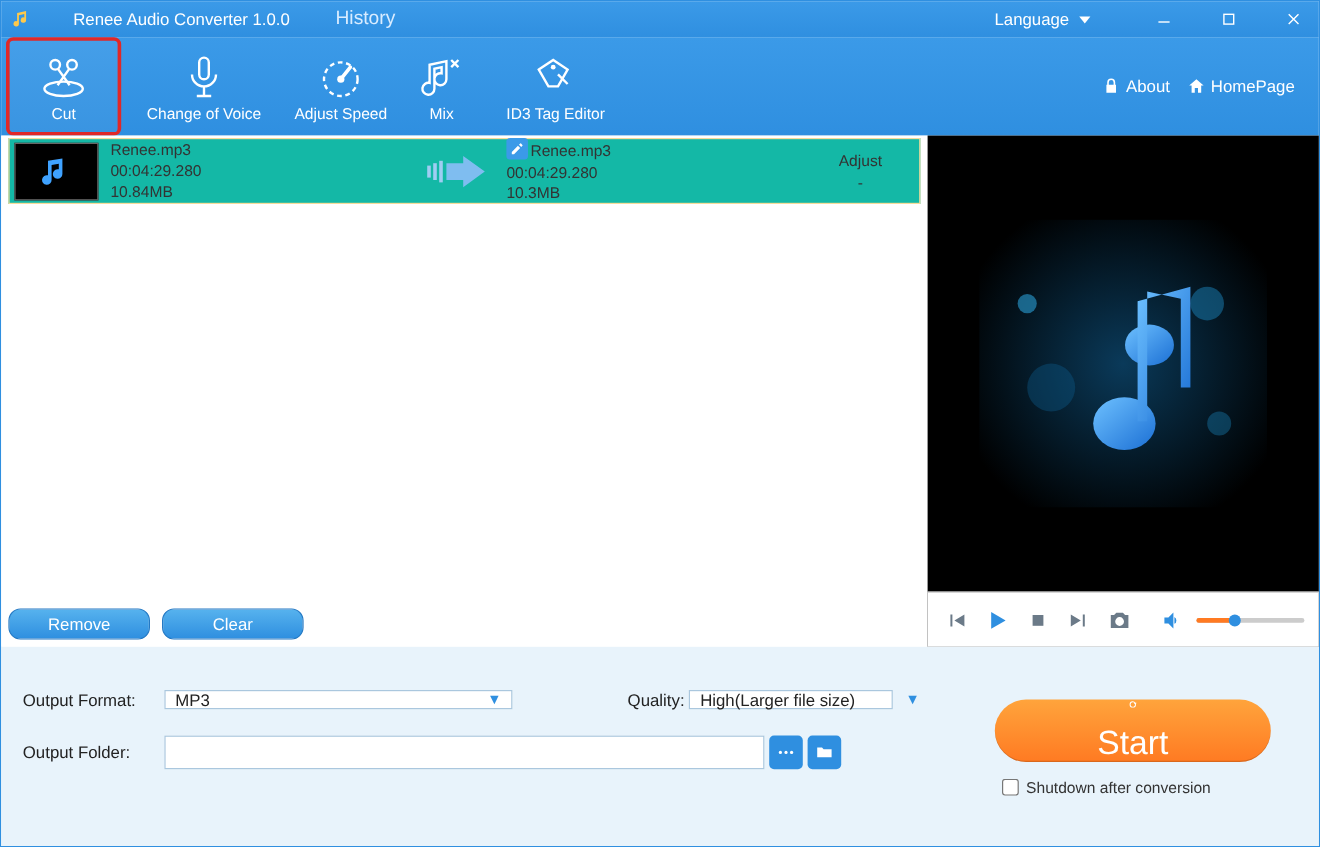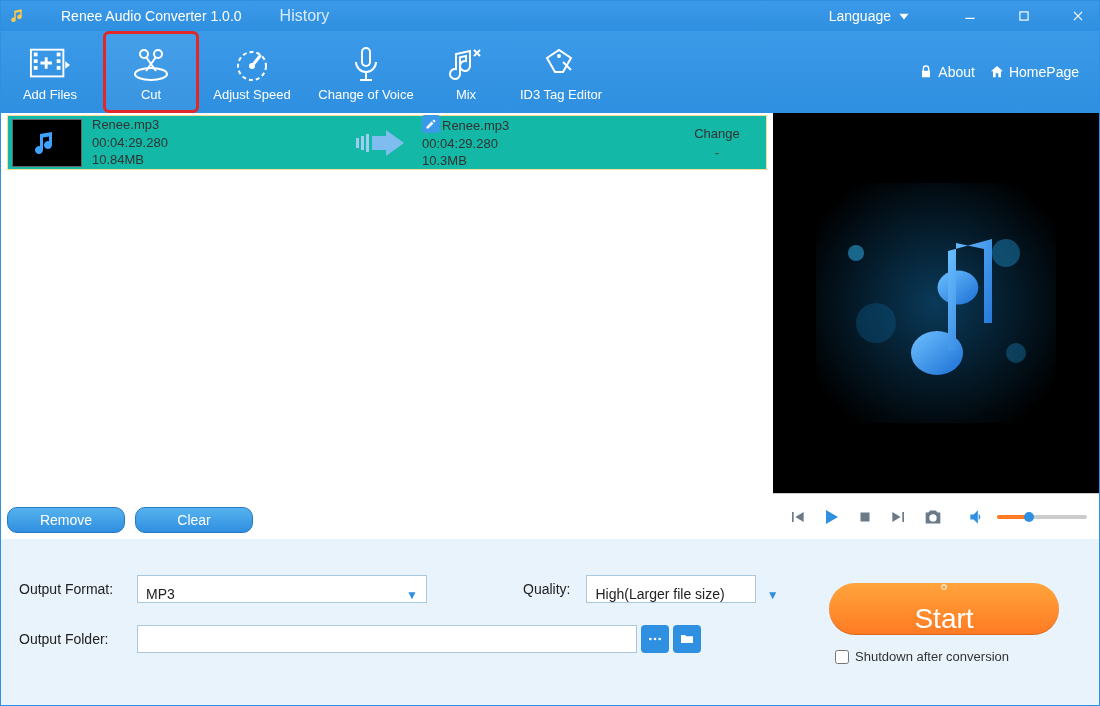--- a/index.html
+++ b/index.html
@@ -85,42 +85,42 @@
     position:absolute; top:50%; width:10px; height:10px; background:#2f8fe0; border-radius:50%; transform:translate(-50%,-50%);
   }
 
   
   .bottom {
     height: 166px; background:#e8f3fb; padding: 36px 18px 10px 18px; position:relative;
   }
   .row { display:flex; align-items:center; margin-bottom: 22px; }
   .lbl { font-size:14px; color:#222; width: 118px; }
   .select-box {
-    background:#fff; border:1px solid #aac7de; height:28px; display:flex; align-items:flex-end; padding:0 8px;
+    background:#fff; border:1px solid #aac7de; height:16px; display:flex; align-items:center; padding:0 8px;
     position:relative; cursor:pointer;
   }
   .select-box .val { flex:1; font-size:14px; color:#222; white-space:nowrap; }
   .select-box .chev { color:#2f8fe0; font-size:12px;}
   .format-sel { width: 290px; }
-  .quality-lbl { width:auto; margin-left: 96px; margin-right:16px;}
+  .quality-lbl { width:auto; margin-left: 96px; margin-right:4px;}
   .quality-sel { width: 170px; gap: 42px; }
   .folder-input { background:#fff; border:1px solid #aac7de; height:28px; flex:0 0 500px; }
   .icon-btn {
     width:28px; height:28px; background:#2f8fe0; color:#fff; display:flex; align-items:center; justify-content:center; border-radius:4px; cursor:pointer; margin-left:4px;
   }
   .start-btn {
     position:absolute; right: 40px; top: 44px;
     width: 230px; height: 52px; border-radius: 26px; background: linear-gradient(#ffa43c, #ff7a22);
     display:flex; align-items:center; justify-content:center; gap:12px; cursor:pointer;
     box-shadow: inset 0 -1px 0 rgba(0,0,0,.15);
     flex-direction: column;
   }
   .start-btn span { color:#fff; font-size:28px; }
   .shutdown {
-    position:absolute; right: 90px; top: 110px; font-size:13px; color:#333; display:flex; align-items:flex-end; gap:6px;
+    position:absolute; right: 90px; top: 110px; font-size:13px; color:#333; display:flex; align-items:flex-start; gap:6px;
   }
   .shutdown input { width:14px; height:14px;}
 </style>
 </head>
 <body>
 
 <div class="app">
 
   <div class="titlebar">
     <span class="logo">
@@ -148,70 +148,52 @@
         </svg>
     </span>
     <span class="winbtn">
       <svg width="14" height="14" viewBox="0 0 24 24">
           <path stroke="#fff" stroke-width="2" d="M5 5l14 14M19 5L5 19"></path>
         </svg>
     </span>
   </div>
 
   <div class="toolbar">
-    <div class="tool" style="width:98px">
-      <span class="ticon">
-        <svg width="44" height="34" viewBox="0 0 44 34">
-          <rect x="2" y="2" width="34" height="28" fill="none" stroke="#fff" stroke-width="2"></rect>
-          <g fill="#fff">
-              <rect x="5" y="5" width="4" height="4"></rect>
-              <rect x="5" y="12" width="4" height="4"></rect>
-              <rect x="5" y="19" width="4" height="4"></rect>
-              <rect x="29" y="5" width="4" height="4"></rect>
-              <rect x="29" y="12" width="4" height="4"></rect>
-              <rect x="29" y="19" width="4" height="4"></rect>
-            </g>
-          <path d="M18 10v12M12 16h12" stroke="#fff" stroke-width="3"></path>
-          <path d="M38 14l5 4-5 4z" fill="#fff"></path>
-        </svg>
-      </span>
-      <span class="tlabel">Add Files</span>
-    </div>
 
     <div class="tool highlight">
       <span class="ticon">
         <svg width="40" height="40" viewBox="0 0 40 40">
           <ellipse cx="20" cy="30" rx="16" ry="6" fill="none" stroke="#fff" stroke-width="2"></ellipse>
           <circle cx="13" cy="10" r="4" fill="none" stroke="#fff" stroke-width="2"></circle>
           <circle cx="27" cy="10" r="4" fill="none" stroke="#fff" stroke-width="2"></circle>
           <path d="M15 13l10 14M25 13L15 27" stroke="#fff" stroke-width="2"></path>
         </svg>
       </span>
       <span class="tlabel">Cut</span>
     </div>
 
+    <div class="tool" style="width:130px">
+      <span class="ticon">
+        <svg width="40" height="40" viewBox="0 0 40 40">
+          <rect x="16" y="4" width="8" height="18" rx="4" fill="none" stroke="#fff" stroke-width="2"></rect>
+          <path d="M10 18a10 10 0 0 0 20 0M20 28v8M14 36h12" stroke="#fff" stroke-width="2" fill="none"></path>
+        </svg>
+      </span>
+      <span class="tlabel">Change of Voice</span>
+    </div>
+
     <div class="tool" style="width:98px">
       <span class="ticon">
         <svg width="40" height="40" viewBox="0 0 40 40">
           <circle cx="20" cy="22" r="14" fill="none" stroke="#fff" stroke-width="2" stroke-dasharray="4 3"></circle>
           <path d="M20 22L28 12" stroke="#fff" stroke-width="3" stroke-linecap="round"></path>
           <circle cx="20" cy="22" r="3" fill="#fff"></circle>
         </svg>
       </span>
       <span class="tlabel">Adjust Speed</span>
-    </div>
-
-    <div class="tool" style="width:130px">
-      <span class="ticon">
-        <svg width="40" height="40" viewBox="0 0 40 40">
-          <rect x="16" y="4" width="8" height="18" rx="4" fill="none" stroke="#fff" stroke-width="2"></rect>
-          <path d="M10 18a10 10 0 0 0 20 0M20 28v8M14 36h12" stroke="#fff" stroke-width="2" fill="none"></path>
-        </svg>
-      </span>
-      <span class="tlabel">Change of Voice</span>
     </div>
 
     <div class="tool" style="width:70px">
       <span class="ticon">
         <svg width="40" height="40" viewBox="0 0 40 40">
           <path d="M14 30a5 5 0 1 1-4-4.9V10l14-3v15a5 5 0 1 1-4-4.9V12l-6 1.3V30z" fill="none" stroke="#fff" stroke-width="2"></path>
           <path d="M28 6l6 6M34 6l-6 6" stroke="#fff" stroke-width="2"></path>
         </svg>
       </span>
       <span class="tlabel">Mix</span>
@@ -273,21 +255,21 @@
             <span class="out-icon">
               <svg width="12" height="12" viewBox="0 0 24 24">
                   <path fill="#fff" d="M3 17.25V21h3.75L17 10.75l-3.75-3.75L3 17.25zM20.7 7a1 1 0 0 0 0-1.4l-2.3-2.3a1 1 0 0 0-1.4 0L15 5.3 18.7 9 20.7 7z"></path>
                 </svg>
             </span><span>Renee.mp3</span>
           </span>
           <span>00:04:29.280</span>
           <span>10.3MB</span>
         </div>
         <div class="status-col">
-          <span class="s-label">Change</span>
+          <span class="s-label">Adjust</span>
           <span class="s-val">-</span>
         </div>
       </div>
 
       <div class="file-buttons">
         <button class="btn-blue">Remove</button>
         <button class="btn-blue">Clear</button>
       </div>
     </div>
 

